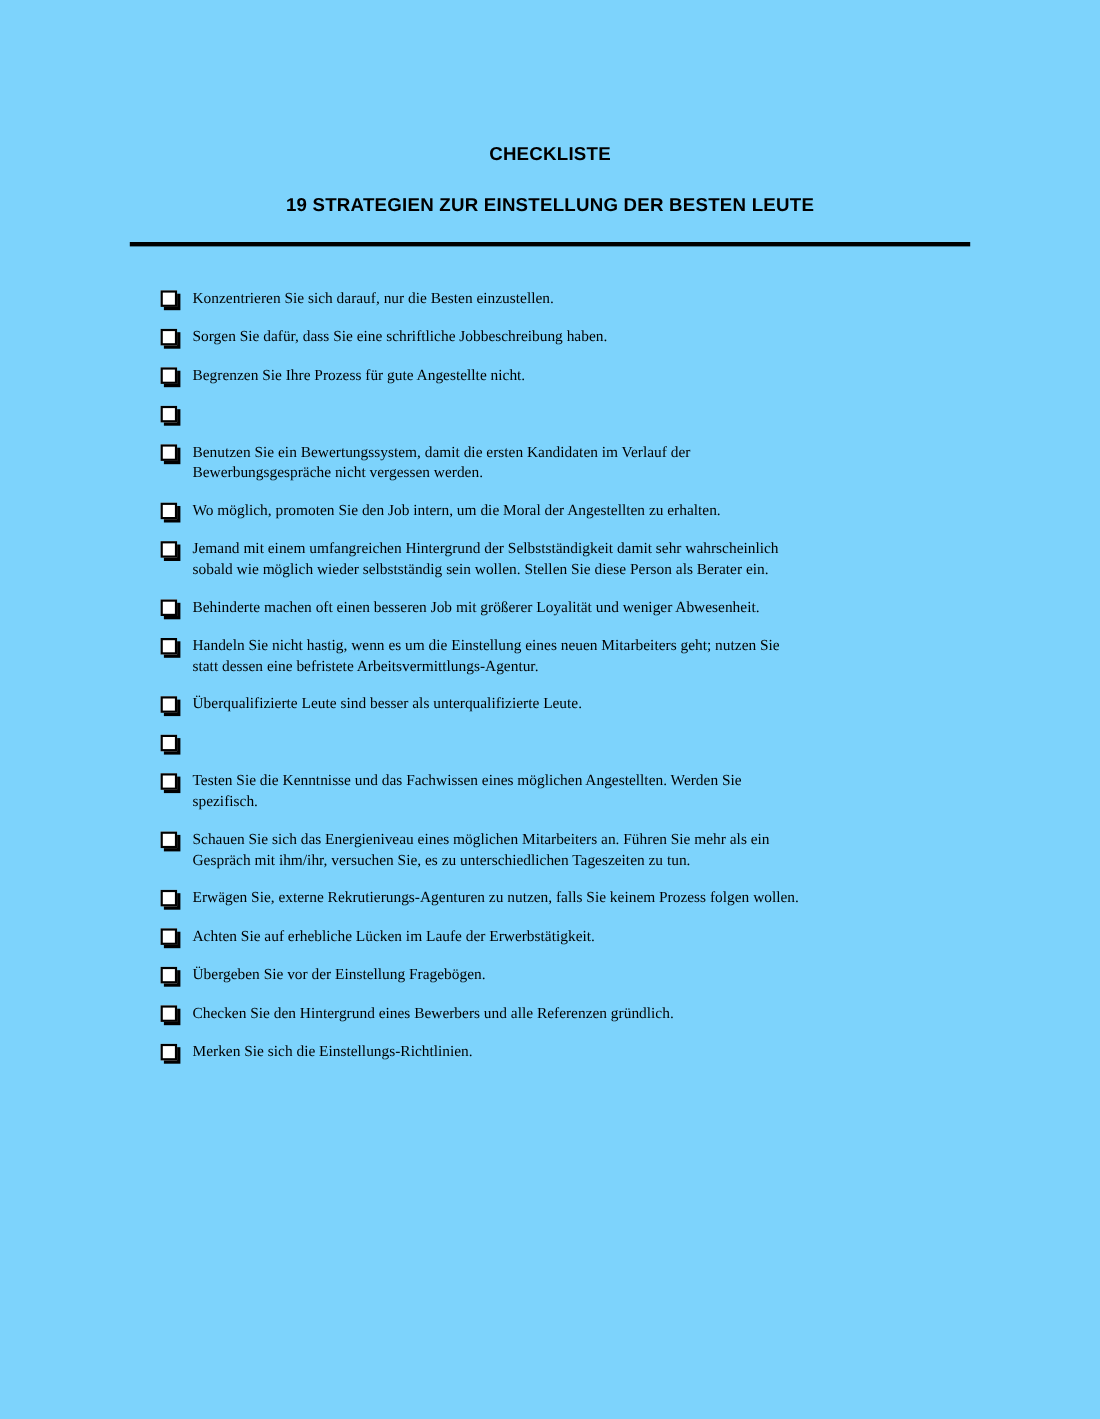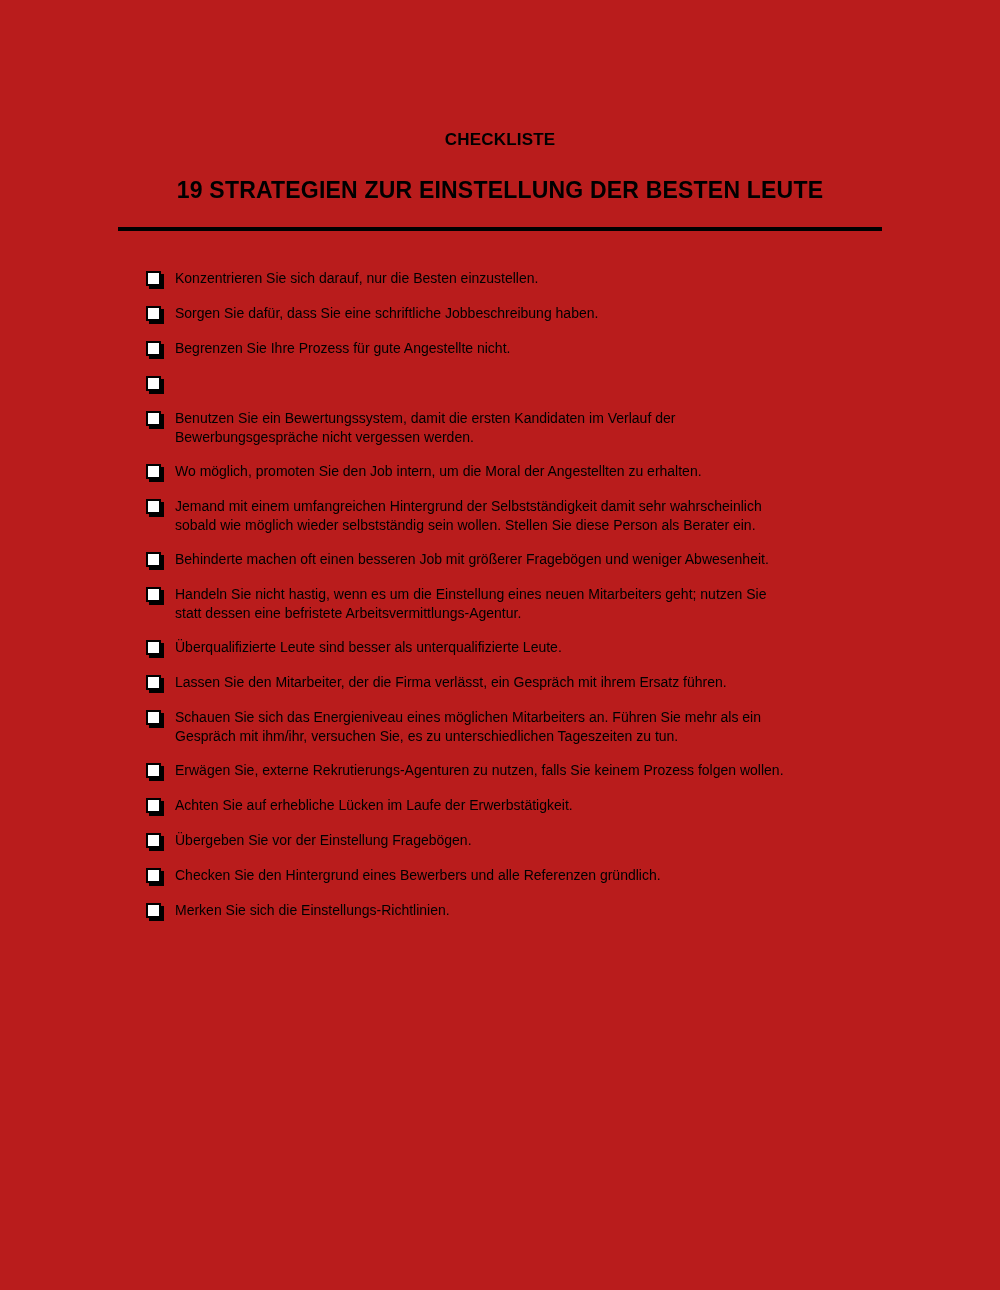--- a/index.html
+++ b/index.html
@@ -12,46 +12,47 @@
     height: 1290px;
     font-family: "Liberation Sans", sans-serif;
     color: #000000;
     position: relative;
   }
   .page {
     box-sizing: border-box;
     width: 1000px;
     height: 1290px;
     padding: 130px 118px 0 118px;
-    background: #b91c1c;
+    background: #7dd3fc;
   }
   .doc-title {
     margin: 0;
     font-size: 17px;
     font-weight: bold;
     text-align: center;
     letter-spacing: 0.2px;
   }
   .doc-subtitle {
     margin: 27px 0 0 0;
-    font-size: 23px;
+    font-size: 17px;
     font-weight: bold;
     text-align: center;
     letter-spacing: 0.2px;
   }
   .divider {
     margin-top: 23px;
     height: 4px;
     background: #000000;
     border: none;
   }
   ul.checklist {
     list-style: none;
     margin: 38px 0 0 0;
     padding: 0 0 0 28px;
+    font-family: Liberation Serif, serif;
   }
   li.check-item {
     display: flex;
     align-items: flex-start;
     margin: 0 0 15px 0;
     font-size: 14px;
     line-height: 19px;
   }
   .checkbox {
     flex: 0 0 auto;
@@ -104,34 +105,38 @@
       <span class="checkbox"></span>
       <span class="item-text">Wo möglich, promoten Sie den Job intern, um die Moral der Angestellten zu erhalten.</span>
     </li>
     <li class="check-item">
       <span class="checkbox"></span>
       <span class="item-text">Jemand mit einem umfangreichen Hintergrund der Selbstständigkeit damit sehr wahrscheinlich
 sobald wie möglich wieder selbstständig sein wollen. Stellen Sie diese Person als Berater ein.</span>
     </li>
     <li class="check-item">
       <span class="checkbox"></span>
-      <span class="item-text">Behinderte machen oft einen besseren Job mit größerer Fragebögen und weniger Abwesenheit.</span>
+      <span class="item-text">Behinderte machen oft einen besseren Job mit größerer Loyalität und weniger Abwesenheit.</span>
     </li>
     <li class="check-item">
       <span class="checkbox"></span>
       <span class="item-text">Handeln Sie nicht hastig, wenn es um die Einstellung eines neuen Mitarbeiters geht; nutzen Sie
 statt dessen eine befristete Arbeitsvermittlungs-Agentur.</span>
     </li>
     <li class="check-item">
       <span class="checkbox"></span>
       <span class="item-text">Überqualifizierte Leute sind besser als unterqualifizierte Leute.</span>
     </li>
     <li class="check-item">
       <span class="checkbox"></span>
-      <span class="item-text">Lassen Sie den Mitarbeiter, der die Firma verlässt, ein Gespräch mit ihrem Ersatz führen.</span>
+    </li>
+    <li class="check-item">
+      <span class="checkbox"></span>
+      <span class="item-text">Testen Sie die Kenntnisse und das Fachwissen eines möglichen Angestellten. Werden Sie
+spezifisch.</span>
     </li>
     <li class="check-item">
       <span class="checkbox"></span>
       <span class="item-text">Schauen Sie sich das Energieniveau eines möglichen Mitarbeiters an. Führen Sie mehr als ein
 Gespräch mit ihm/ihr, versuchen Sie, es zu unterschiedlichen Tageszeiten zu tun.</span>
     </li>
     <li class="check-item">
       <span class="checkbox"></span>
       <span class="item-text">Erwägen Sie, externe Rekrutierungs-Agenturen zu nutzen, falls Sie keinem Prozess folgen wollen.</span>
     </li>

